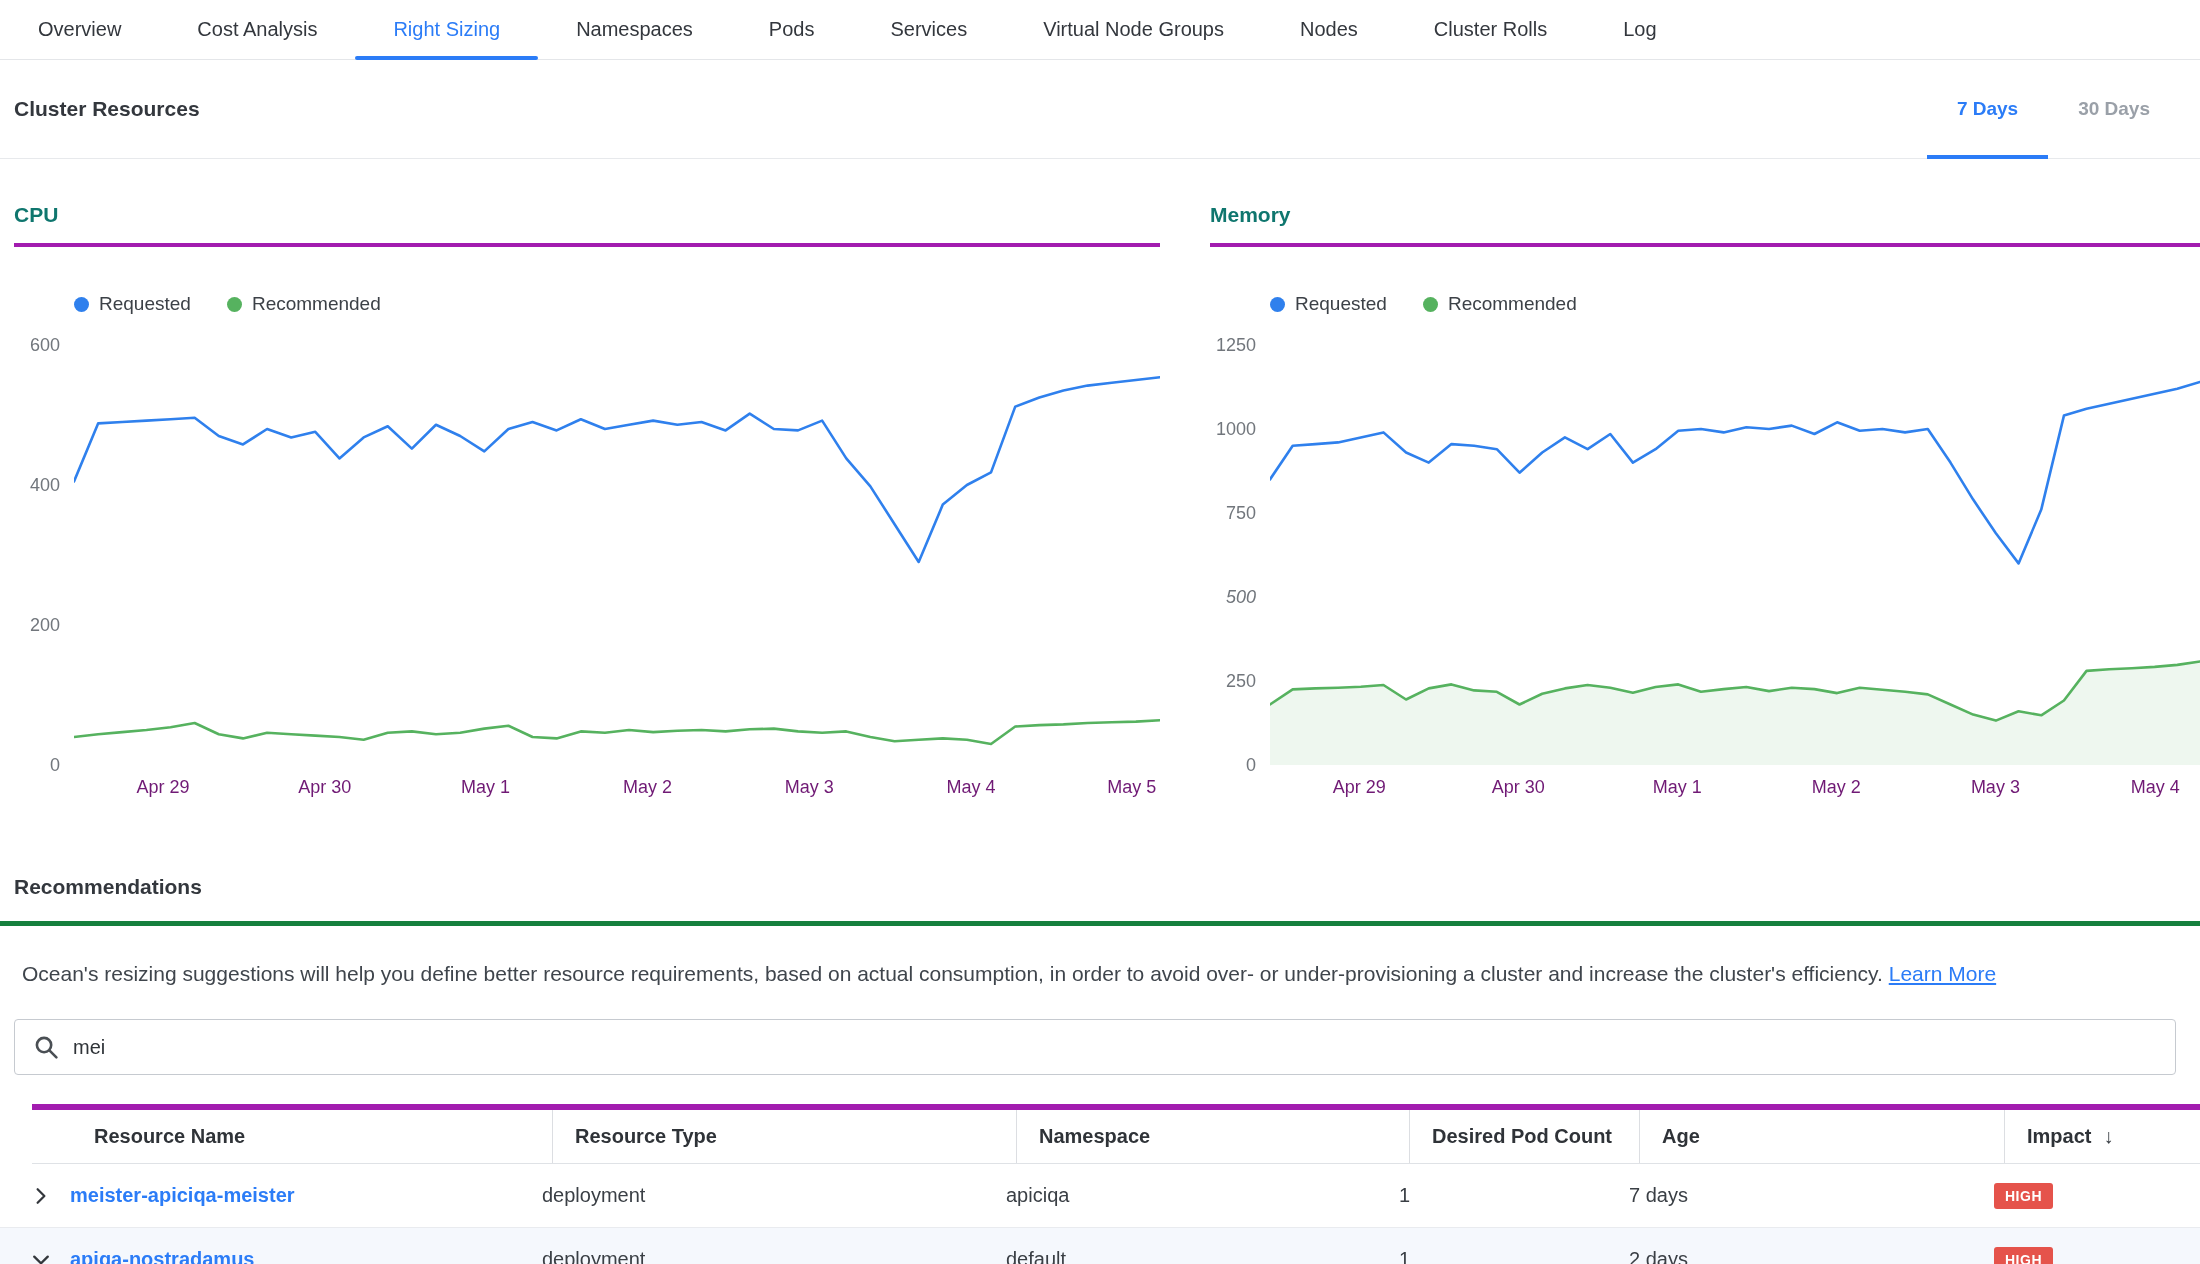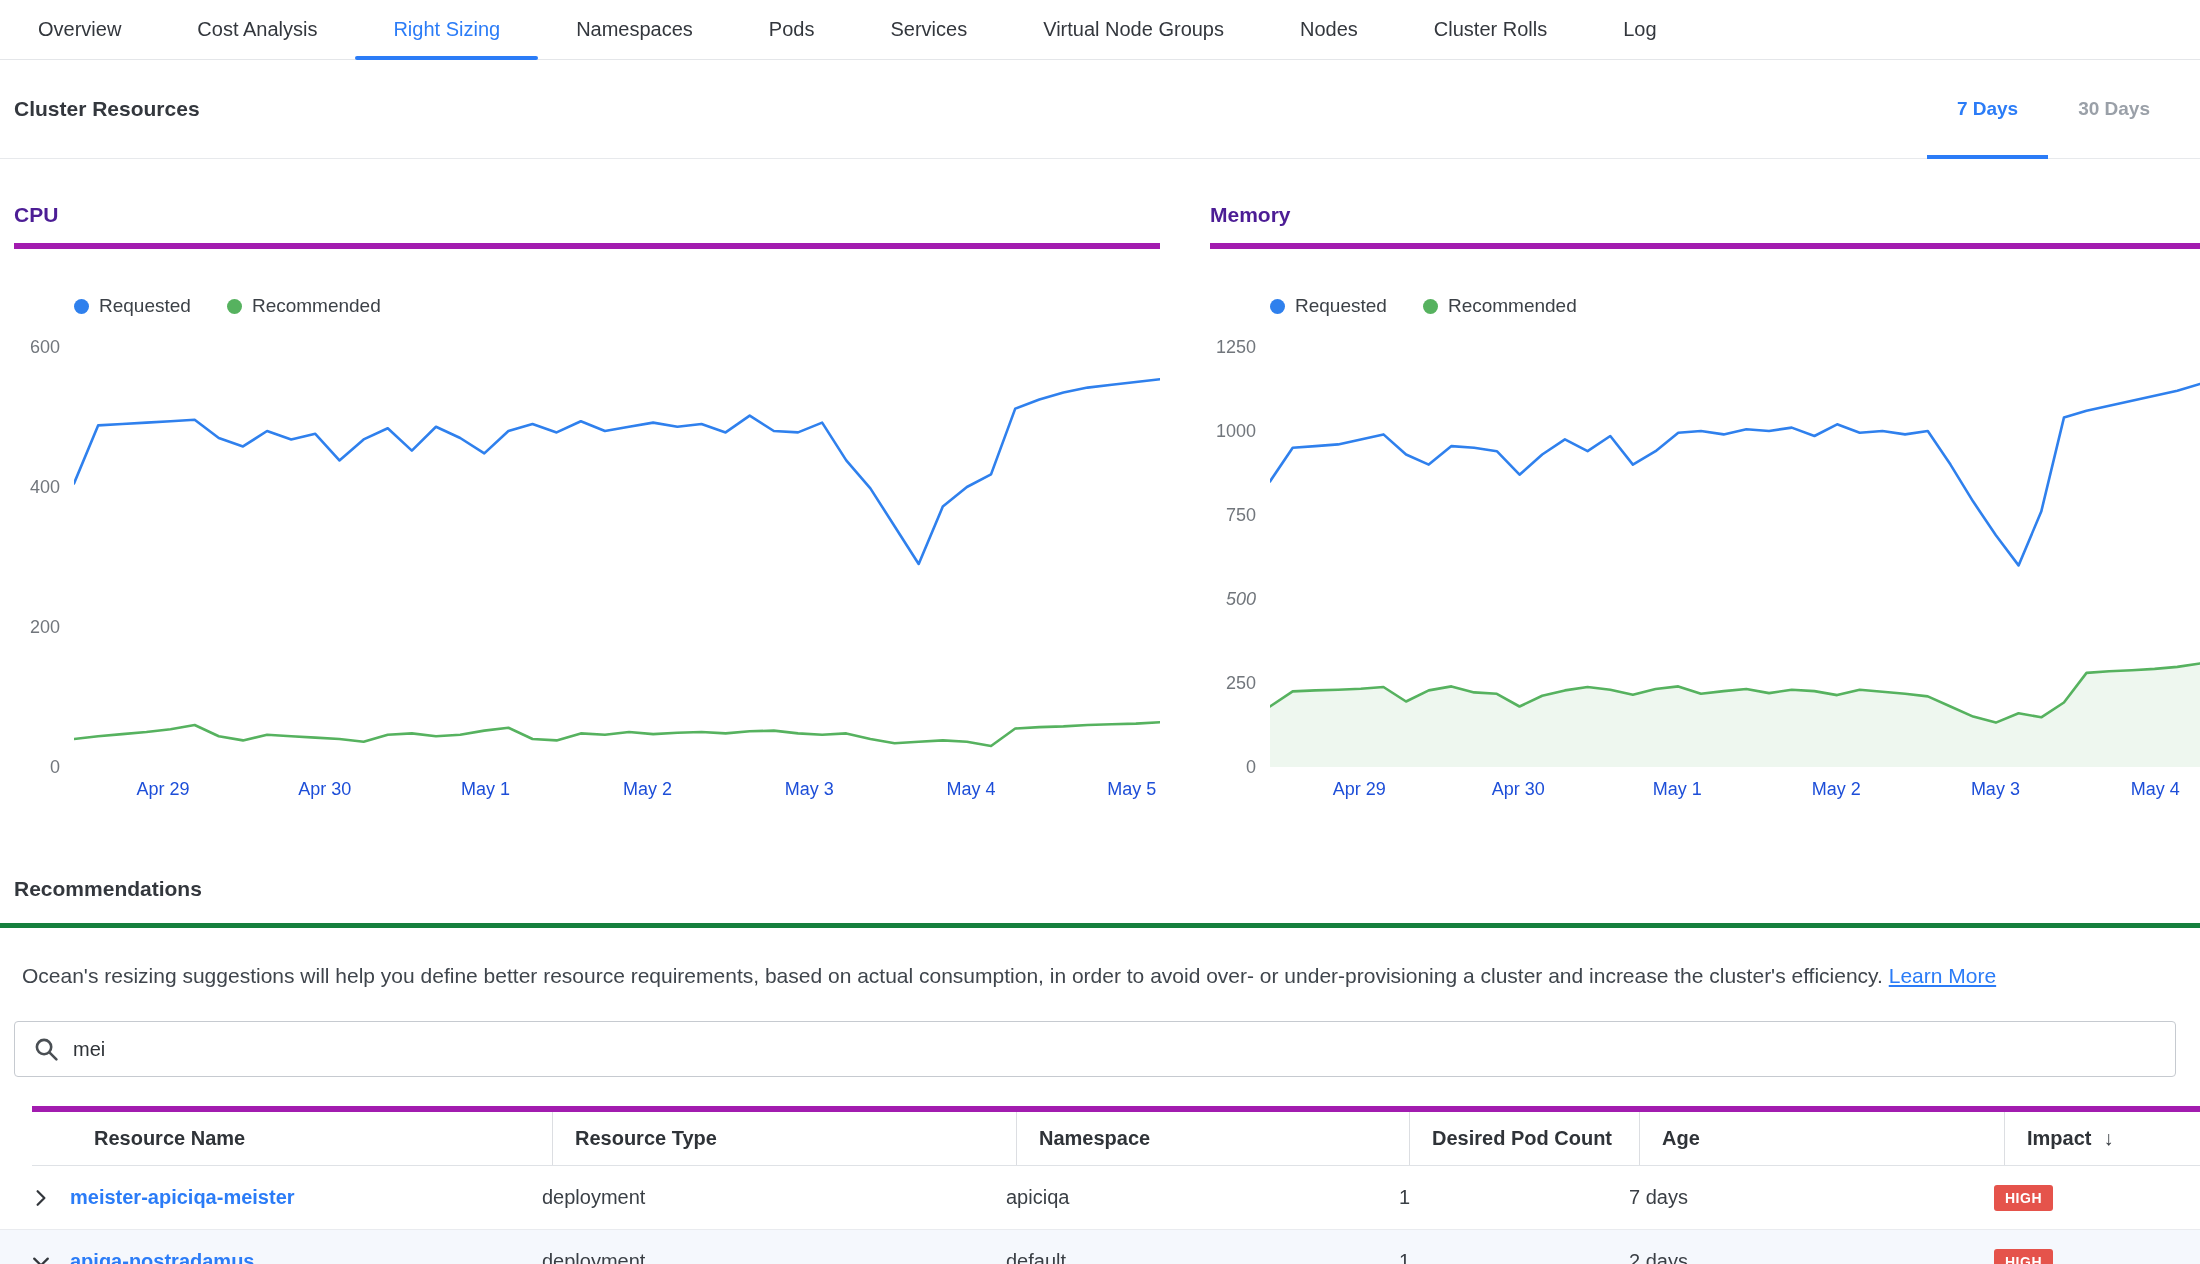--- a/index.html
+++ b/index.html
@@ -16,31 +16,31 @@
   .section-header-row { display: flex; align-items: center; height: 99px; border-bottom: 1px solid #e7e9ec; padding-left: 14px; }
   .section-title { font-size: 21px; font-weight: 700; color: #33373d; }
   .range-toggles { margin-left: auto; display: flex; align-items: stretch; height: 100%; margin-right: 20px; }
   .range-tab { display: flex; align-items: center; padding: 0 30px; font-size: 19px; cursor: pointer; position: relative; color: #9aa0a8; font-weight: 700; }
   .range-tab.active { color: var(--accent, #2b7cf7); }
   .range-tab.active::after { content: ""; position: absolute; left: 0; right: 0; bottom: -1px; height: 4px; background: var(--accent, #2b7cf7); }
 
   
   .charts-row { display: grid; grid-template-columns: 1146px 1fr; column-gap: 50px; padding-left: 14px; margin-top: 44px; }
   .chart { overflow: hidden; }
-  .chart-title { font-size: 21px; font-weight: 700; color: #4c1d95; padding-bottom: 16px; border-bottom: 6px solid #a21caf; }
+  .chart-title { font-size: 21px; font-weight: 700; color: #0f766e; padding-bottom: 16px; border-bottom: 4px solid #a21caf; }
   .chart-legend { display: flex; align-items: center; gap: 36px; margin-left: 60px; margin-top: 46px; }
   .legend-item { display: flex; align-items: center; gap: 10px; font-size: 19px; color: #3c4147; }
   .legend-dot { width: 15px; height: 15px; border-radius: 50%; display: inline-block; }
   .chart-body { display: flex; margin-top: 30px; }
   .y-axis { position: relative; width: 60px; height: 420px; flex: 0 0 60px; }
   .ytick { position: absolute; right: 14px; transform: translateY(-50%); font-size: 18px; color: #71767c; }
   .plot { position: relative; flex: 1; height: 420px; }
   .plot svg { display: block; width: 100%; height: 100%; }
   .x-axis { position: relative; margin-left: 60px; height: 40px; }
-  .xtick { position: absolute; top: 12px; transform: translateX(-50%); font-size: 18px; color: #1d4ed8; white-space: nowrap; }
+  .xtick { position: absolute; top: 12px; transform: translateX(-50%); font-size: 18px; color: #701a75; white-space: nowrap; }
 
   
   .reco { margin-top: 70px; }
   .reco-title { font-size: 21px; font-weight: 700; color: #33373d; padding-left: 14px; padding-bottom: 22px; border-bottom: 5px solid #15803d; }
   .reco-desc { padding-left: 22px; padding-right: 40px; margin-top: 34px; font-size: 21px; color: #3f454c; line-height: 28px; }
   .learn-more { color: var(--accent, #2b7cf7); text-decoration: underline; cursor: pointer; }
 
   .search-box { margin: 31px 24px 0 14px; height: 56px; border: 1px solid #c6cad0; border-radius: 4px; display: flex; align-items: center; padding: 0 18px; gap: 14px; background: #fff; }
   .search-box input { border: none; outline: none; flex: 1; font-family: inherit; font-size: 20px; color: #2f3338; background: transparent; }
 

